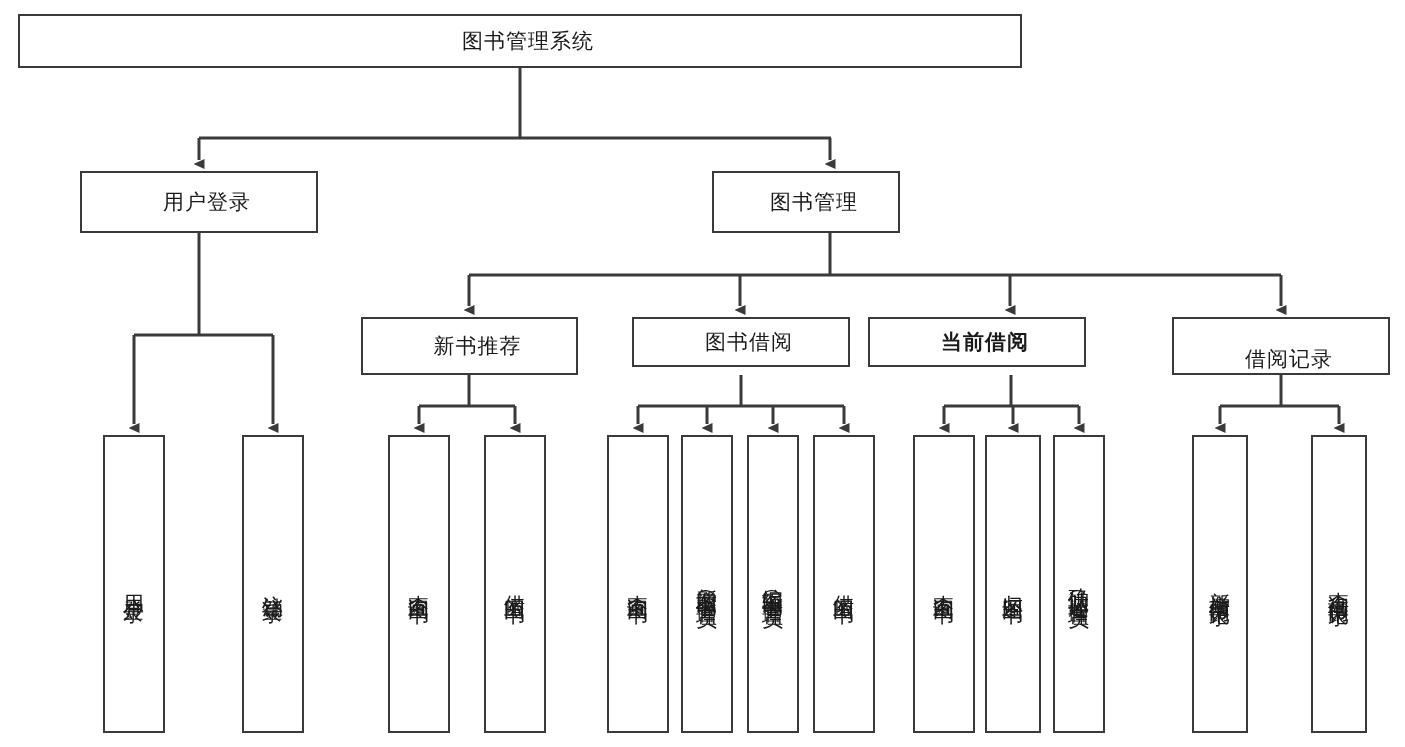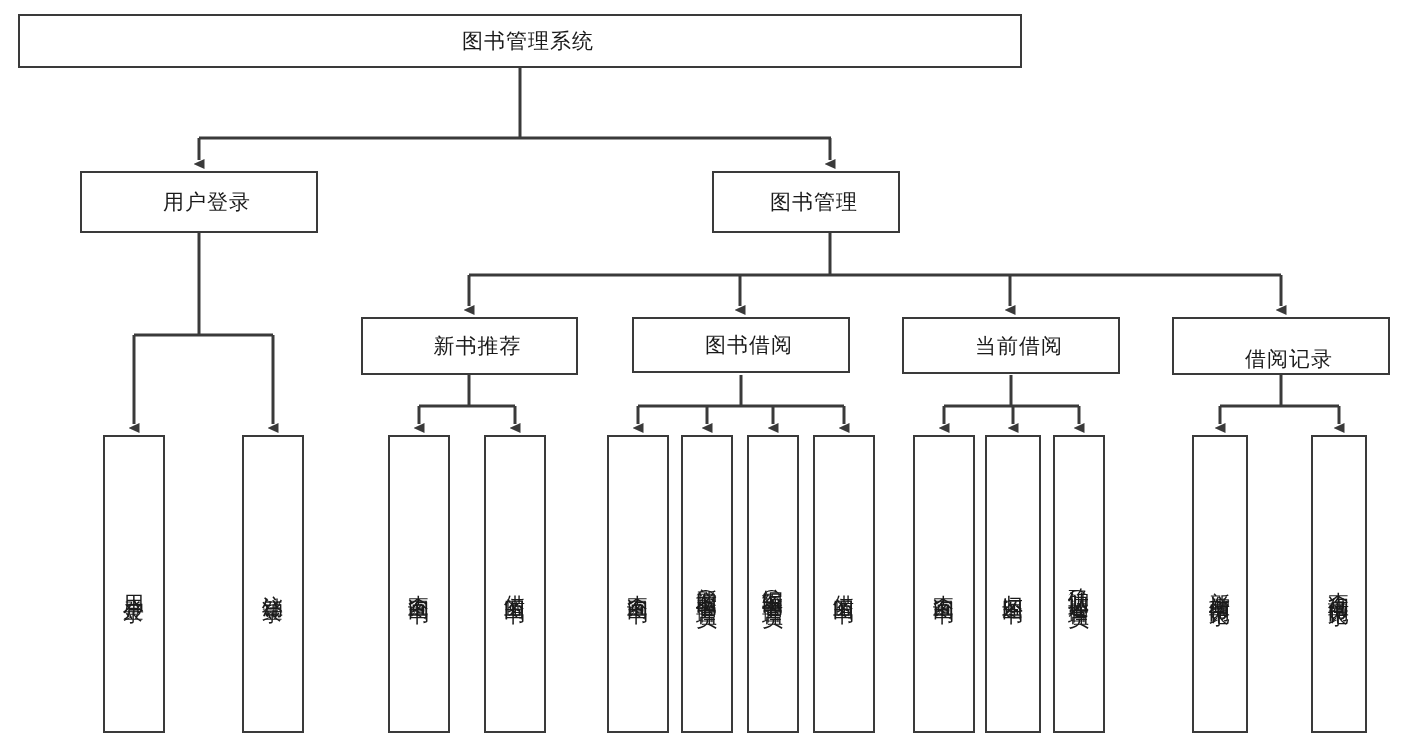--- a/index.html
+++ b/index.html
@@ -138,24 +138,24 @@
   <div class="node h" style="left:80px; top:171px; width:238px; height:62px;">
     <span class="lbl">用户登录</span>
   </div>
   <div class="node h" style="left:712px; top:171px; width:188px; height:62px;">
     <span class="lbl">图书管理</span>
   </div>
 
   <div class="node h" style="left:361px; top:317px; width:217px; height:58px;">
     <span class="lbl">新书推荐</span>
   </div>
-  <div class="node h" style="left:632px; top:317px; width:218px; height:56px;">
+  <div class="node h" style="left:632px; top:317px; width:218px; height:50px;">
     <span class="lbl">图书借阅</span>
   </div>
-  <div class="node h" style="left:902px; top:317px; width:218px; height:57px;">
+  <div class="node h" style="left:868px; top:317px; width:218px; height:50px;font-weight:bold;">
     <span class="lbl">当前借阅</span>
   </div>
   <div class="node h" style="left:1172px; top:317px; width:218px; height:58px;align-items:flex-end;">
     <span class="lbl">借阅记录</span>
   </div>
 
   <div class="node v" style="left:103px; top:435px; width:62px; height:298px;">
     <span class="lbl">用户登录</span>
   </div>
   <div class="node v" style="left:242px; top:435px; width:62px; height:298px;">

